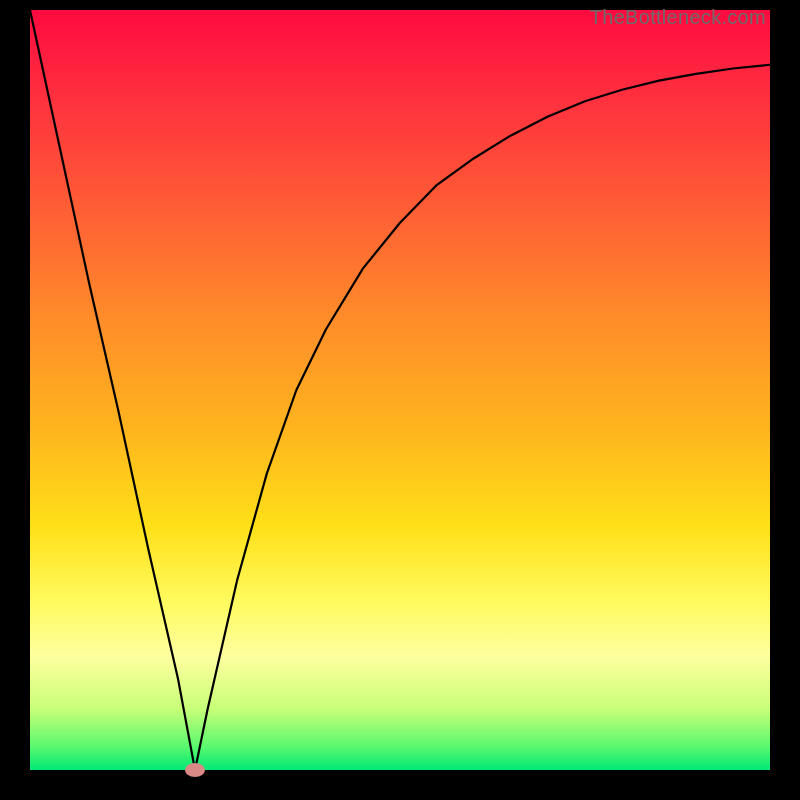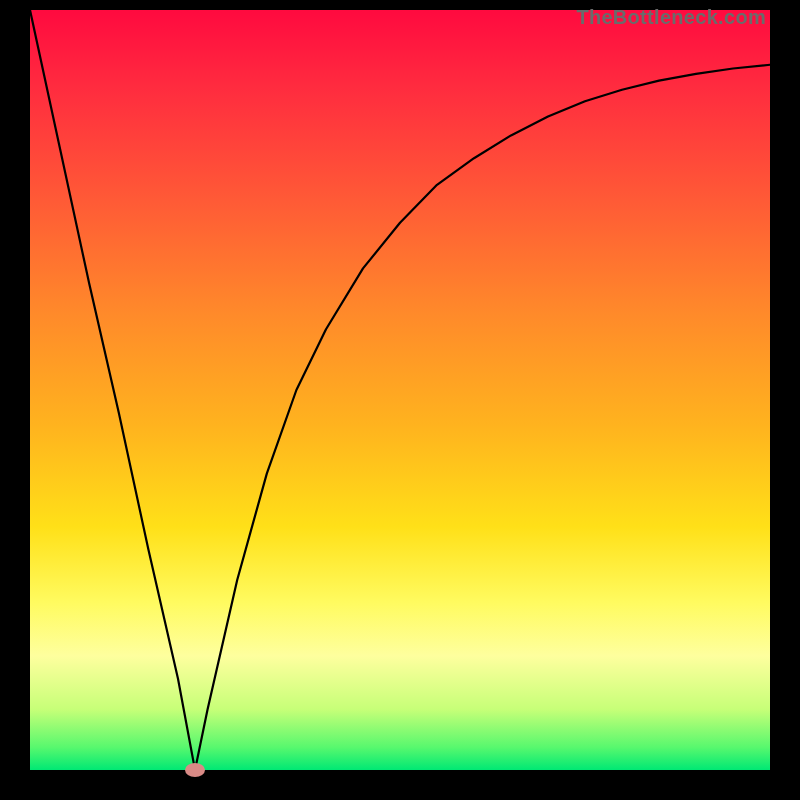--- a/index.html
+++ b/index.html
@@ -37,21 +37,21 @@
       #58f86e 97%,
       #00e874 100%
     );
   }
   .watermark {
     position: absolute;
     top: 6px;
     right: 34px;
     color: #6b6b6b;
     font-size: 20px;
-    font-weight: 700;
+    font-weight: 400;
     letter-spacing: 0.3px;
     user-select: none;
   }
   svg.curve {
     position: absolute;
     left: 0;
     top: 0;
     width: 740px;
     height: 760px;
     overflow: visible;

